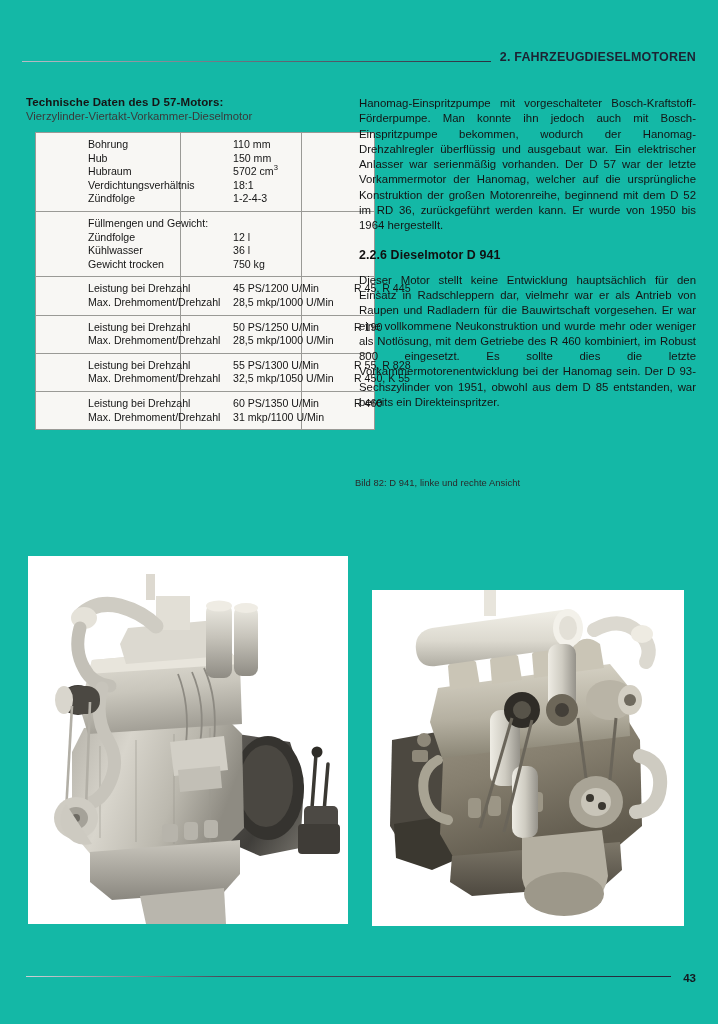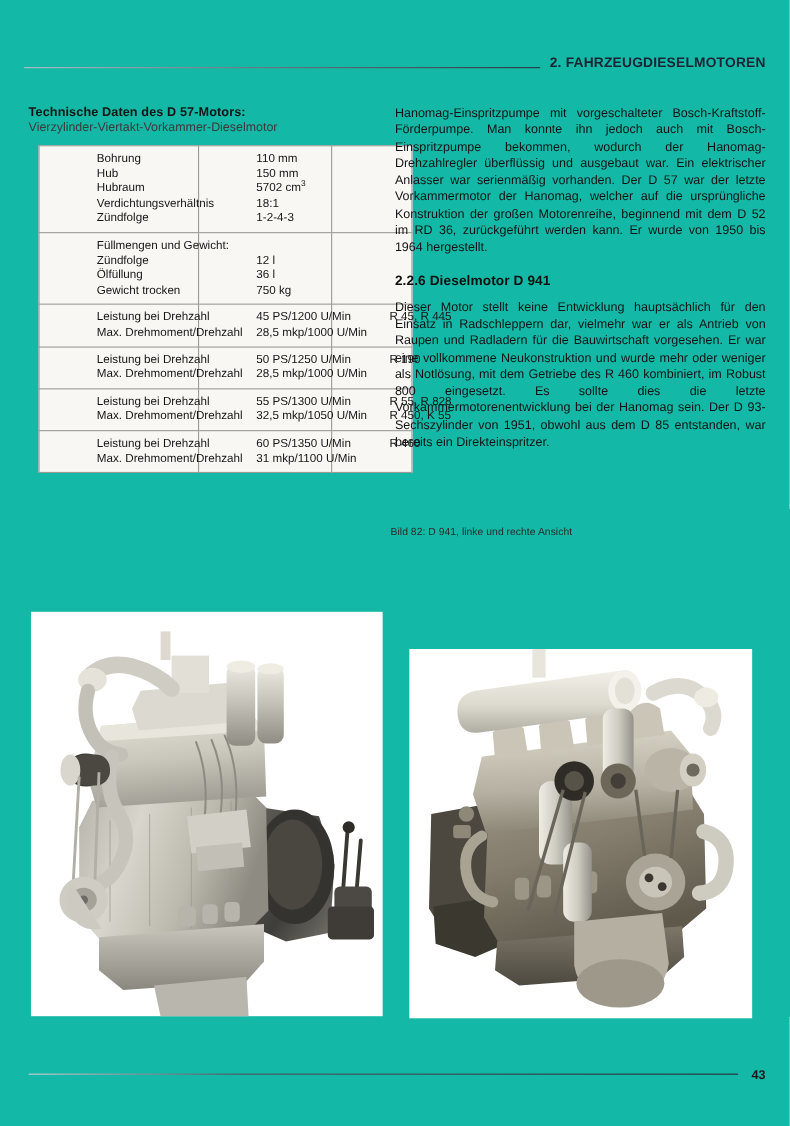--- a/index.html
+++ b/index.html
@@ -131,21 +131,21 @@
             <span class="cellline">18:1</span>
             <span class="cellline">1-2-4-3</span>
           </td>
           <td class="c3"></td>
         </tr>
 
         <tr>
           <td class="c1">
             <span class="cellline">Füllmengen und Gewicht:</span>
             <span class="cellline">Zündfolge</span>
-            <span class="cellline">Ölfüllung</span>
+            <span class="cellline">Kühlwasser</span>
             <span class="cellline">Gewicht trocken</span>
           </td>
           <td class="c2">
             <span class="cellline">&nbsp;</span>
             <span class="cellline">12 l</span>
             <span class="cellline">36 l</span>
             <span class="cellline">750 kg</span>
           </td>
           <td class="c3"></td>
         </tr>

